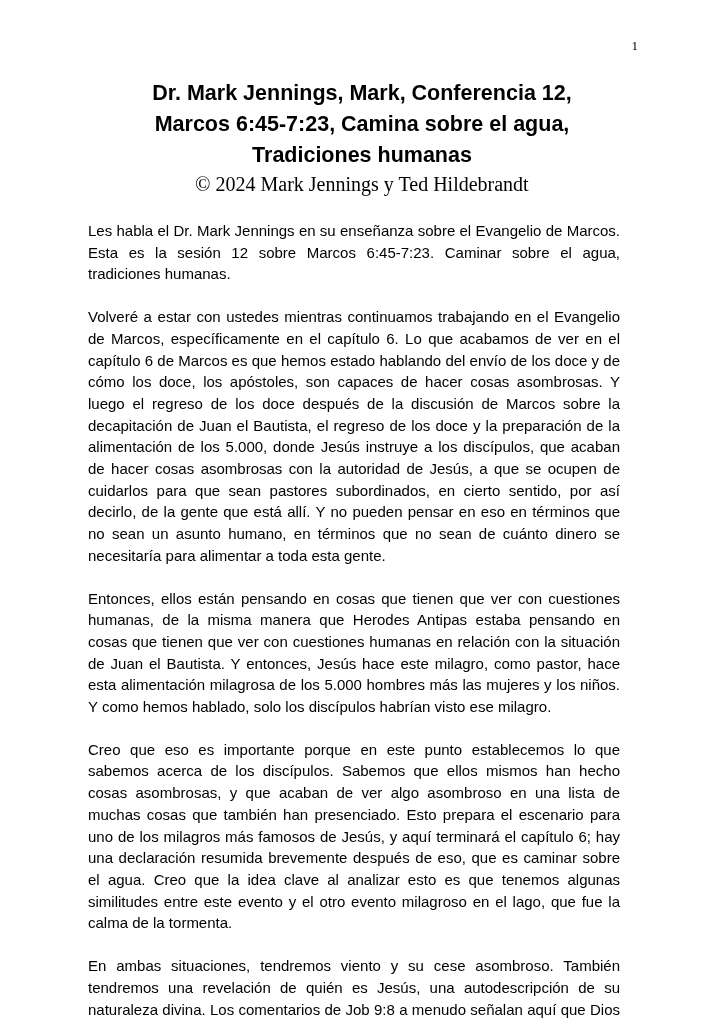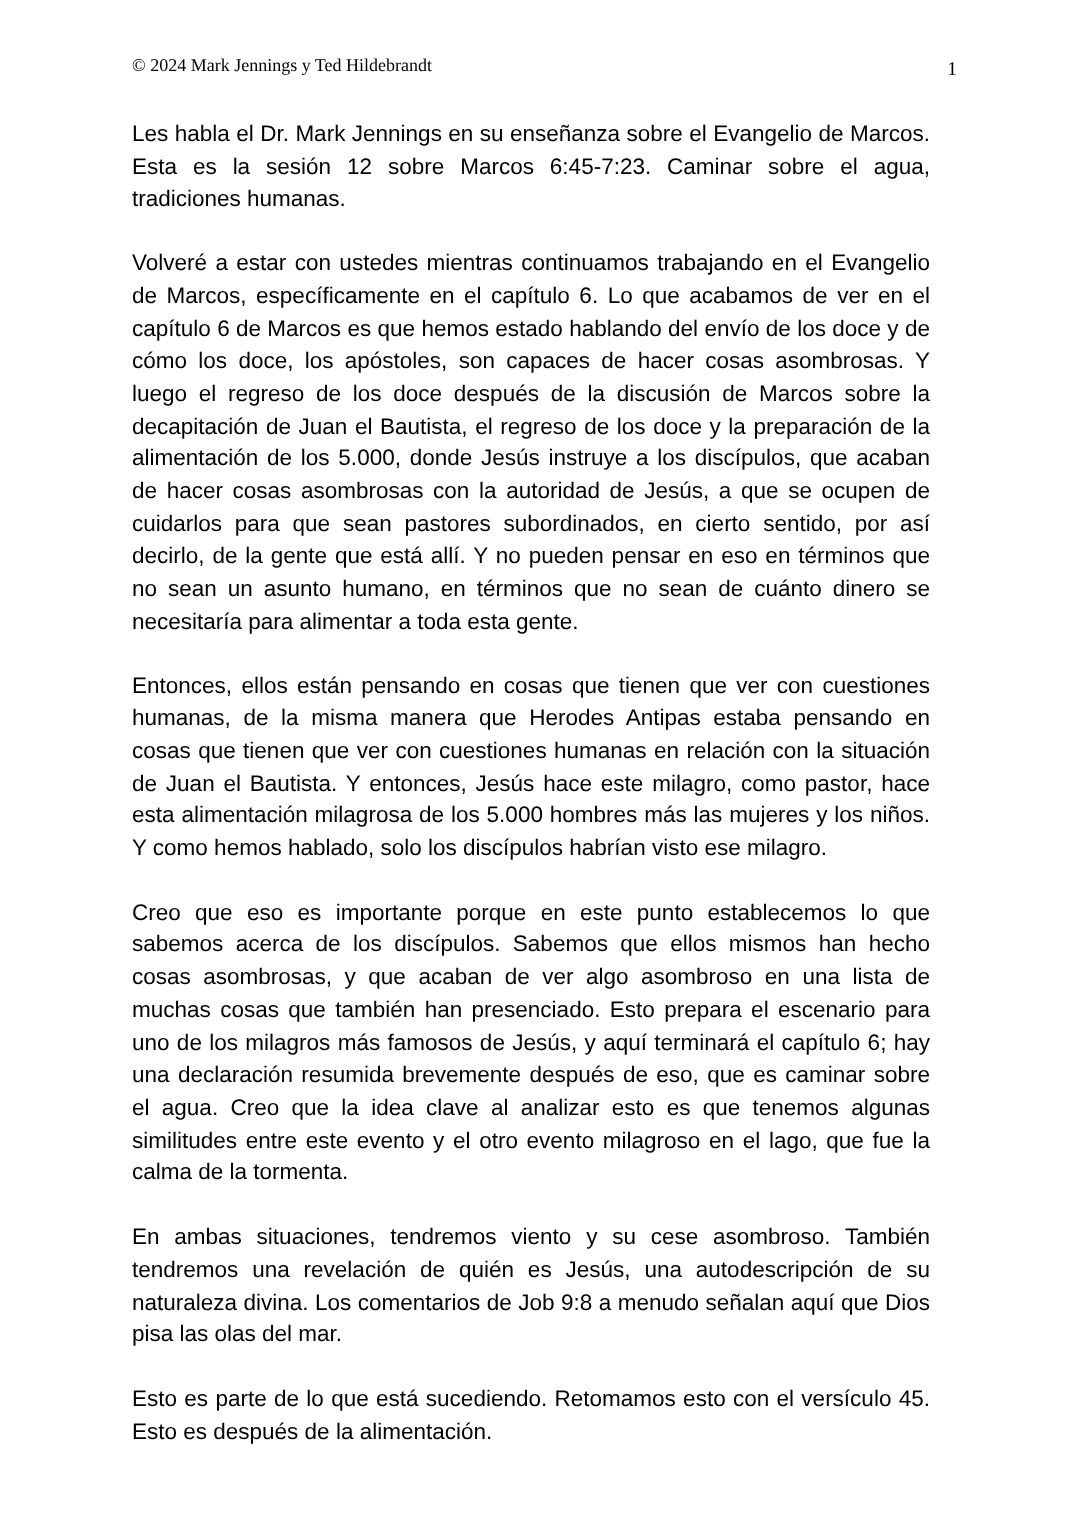--- a/index.html
+++ b/index.html
@@ -33,22 +33,23 @@
     font-weight: bold;
     font-size: 21.5px;
     line-height: 31px;
     color: #000000;
   }
   .doc-title .title-line {
     display: block;
   }
   .copyright {
     margin: 3px 0 0 0;
+    text-align: center;
     font-family: "Liberation Serif", serif;
-    font-size: 12px;
+    font-size: 20px;
     line-height: 21px;
     color: #000000;
   }
   .body-text {
     margin-top: 25px;
     font-size: 15px;
     line-height: 21.7px;
     text-align: justify;
   }
   .body-text p {
@@ -58,20 +59,25 @@
     margin-bottom: 0;
   }
 </style>
 </head>
 <body>
 
 <div class="page">
 
   <div class="page-number">1</div>
 
+  <h1 class="doc-title">
+    <span class="title-line">Dr. Mark Jennings, Mark, Conferencia 12,</span>
+    <span class="title-line">Marcos 6:45-7:23, Camina sobre el agua,</span>
+    <span class="title-line">Tradiciones humanas</span>
+  </h1>
 
   <div class="copyright">© 2024 Mark Jennings y Ted Hildebrandt</div>
 
   <div class="body-text">
     <p>Les habla el Dr. Mark Jennings en su enseñanza sobre el Evangelio de Marcos. Esta es la sesión 12 sobre Marcos 6:45-7:23. Caminar sobre el agua, tradiciones humanas.</p>
     <p>Volveré a estar con ustedes mientras continuamos trabajando en el Evangelio de Marcos, específicamente en el capítulo 6. Lo que acabamos de ver en el capítulo 6 de Marcos es que hemos estado hablando del envío de los doce y de cómo los doce, los apóstoles, son capaces de hacer cosas asombrosas. Y luego el regreso de los doce después de la discusión de Marcos sobre la decapitación de Juan el Bautista, el regreso de los doce y la preparación de la alimentación de los 5.000, donde Jesús instruye a los discípulos, que acaban de hacer cosas asombrosas con la autoridad de Jesús, a que se ocupen de cuidarlos para que sean pastores subordinados, en cierto sentido, por así decirlo, de la gente que está allí. Y no pueden pensar en eso en términos que no sean un asunto humano, en términos que no sean de cuánto dinero se necesitaría para alimentar a toda esta gente.</p>
     <p>Entonces, ellos están pensando en cosas que tienen que ver con cuestiones humanas, de la misma manera que Herodes Antipas estaba pensando en cosas que tienen que ver con cuestiones humanas en relación con la situación de Juan el Bautista. Y entonces, Jesús hace este milagro, como pastor, hace esta alimentación milagrosa de los 5.000 hombres más las mujeres y los niños. Y como hemos hablado, solo los discípulos habrían visto ese milagro.</p>
     <p>Creo que eso es importante porque en este punto establecemos lo que sabemos acerca de los discípulos. Sabemos que ellos mismos han hecho cosas asombrosas, y que acaban de ver algo asombroso en una lista de muchas cosas que también han presenciado. Esto prepara el escenario para uno de los milagros más famosos de Jesús, y aquí terminará el capítulo 6; hay una declaración resumida brevemente después de eso, que es caminar sobre el agua. Creo que la idea clave al analizar esto es que tenemos algunas similitudes entre este evento y el otro evento milagroso en el lago, que fue la calma de la tormenta.</p>
     <p>En ambas situaciones, tendremos viento y su cese asombroso. También tendremos una revelación de quién es Jesús, una autodescripción de su naturaleza divina. Los comentarios de Job 9:8 a menudo señalan aquí que Dios pisa las olas del mar.</p>
     <p>Esto es parte de lo que está sucediendo. Retomamos esto con el versículo 45. Esto es después de la alimentación.</p>

